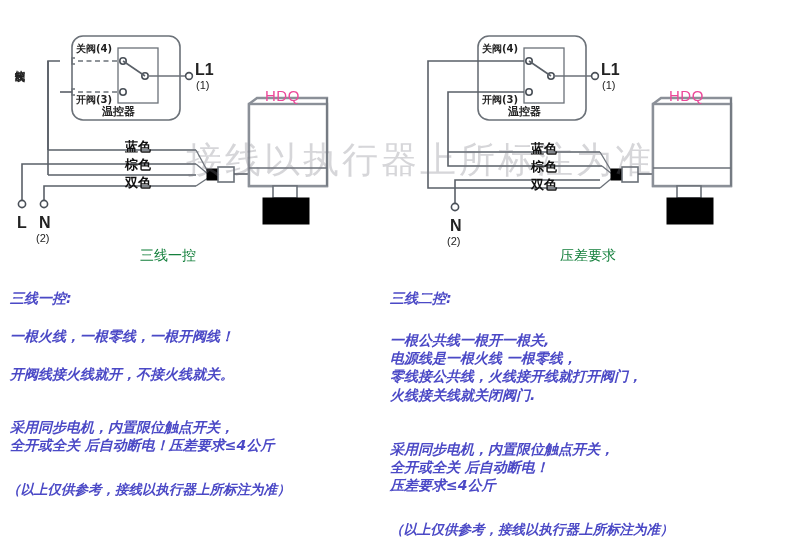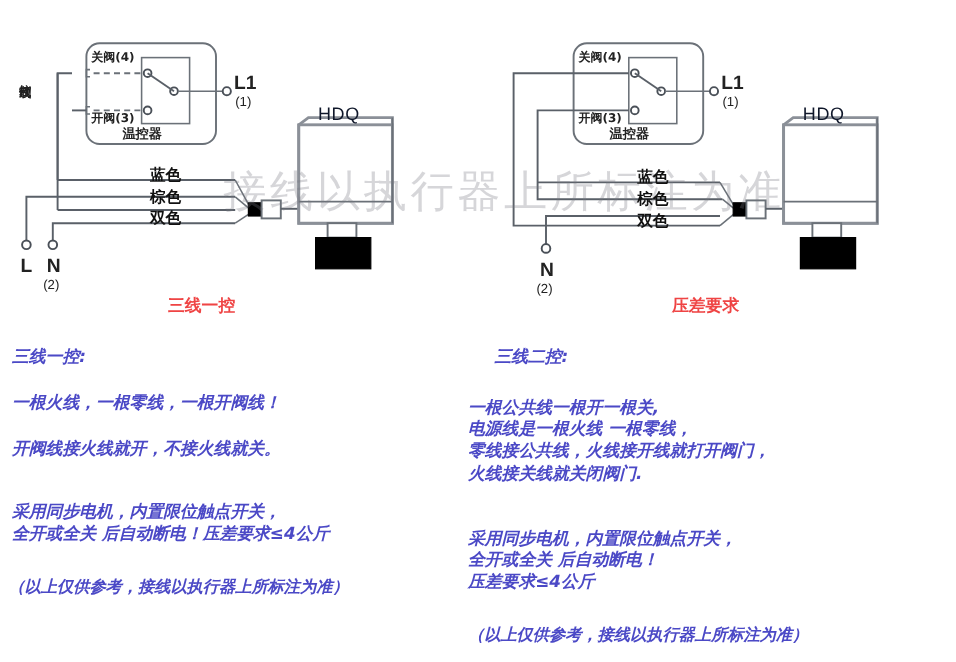--- a/index.html
+++ b/index.html
@@ -49,27 +49,27 @@
     font-family: "Liberation Sans", sans-serif;
     font-size: 11px;
     font-weight: 400;
     color: #222;
   }
   .lbl-hdq {
     font-family: "Liberation Sans", sans-serif;
     font-size: 15px;
     font-weight: 400;
     letter-spacing: 0.5px;
-    color: #0f172a;
+    color: #ec4899;
   }
   .lbl-title {
     font-family: "DejaVu Sans", "Liberation Sans", sans-serif;
     font-size: 14px;
-    font-weight: 700;
-    color: #ef4444;
+    font-weight: 400;
+    color: #15803d;
   }
   .lbl-wire {
     font-family: "DejaVu Sans", "Liberation Sans", sans-serif;
     font-size: 13px;
     font-weight: 700;
     color: #111;
   }
   .vert {
     writing-mode: vertical-rl;
     text-orientation: upright;
@@ -250,21 +250,21 @@
 
 <div class="txt lbl-title" style="left:560px; top:248px;">压差要求</div>
 
 <div class="note note-head" style="left:10px; top:289px;">三线一控:</div>
 <div class="note note-body" style="left:10px; top:327px;text-align:center;">一根火线，一根零线，一根开阀线！</div>
 <div class="note note-body" style="left:10px; top:365px;">开阀线接火线就开，不接火线就关。</div>
 <div class="note note-body" style="left:10px; top:418px;">采用同步电机，内置限位触点开关，
 全开或全关  后自动断电！压差要求≤4公斤</div>
 <div class="note note-small" style="left:7px; top:481px;">（以上仅供参考，接线以执行器上所标注为准）</div>
 
-<div class="note note-head" style="left:412px; top:289px;">三线二控:</div>
+<div class="note note-head" style="left:390px; top:289px;">三线二控:</div>
 <div class="note note-body" style="left:390px; top:331px;">一根公共线一根开一根关,
 电源线是一根火线  一根零线，
 零线接公共线，火线接开线就打开阀门，
 火线接关线就关闭阀门.</div>
 <div class="note note-body" style="left:390px; top:440px;">采用同步电机，内置限位触点开关，
 全开或全关  后自动断电！
 压差要求≤4公斤</div>
 <div class="note note-small" style="left:390px; top:521px;">（以上仅供参考，接线以执行器上所标注为准）</div>
 
 </body></html>

